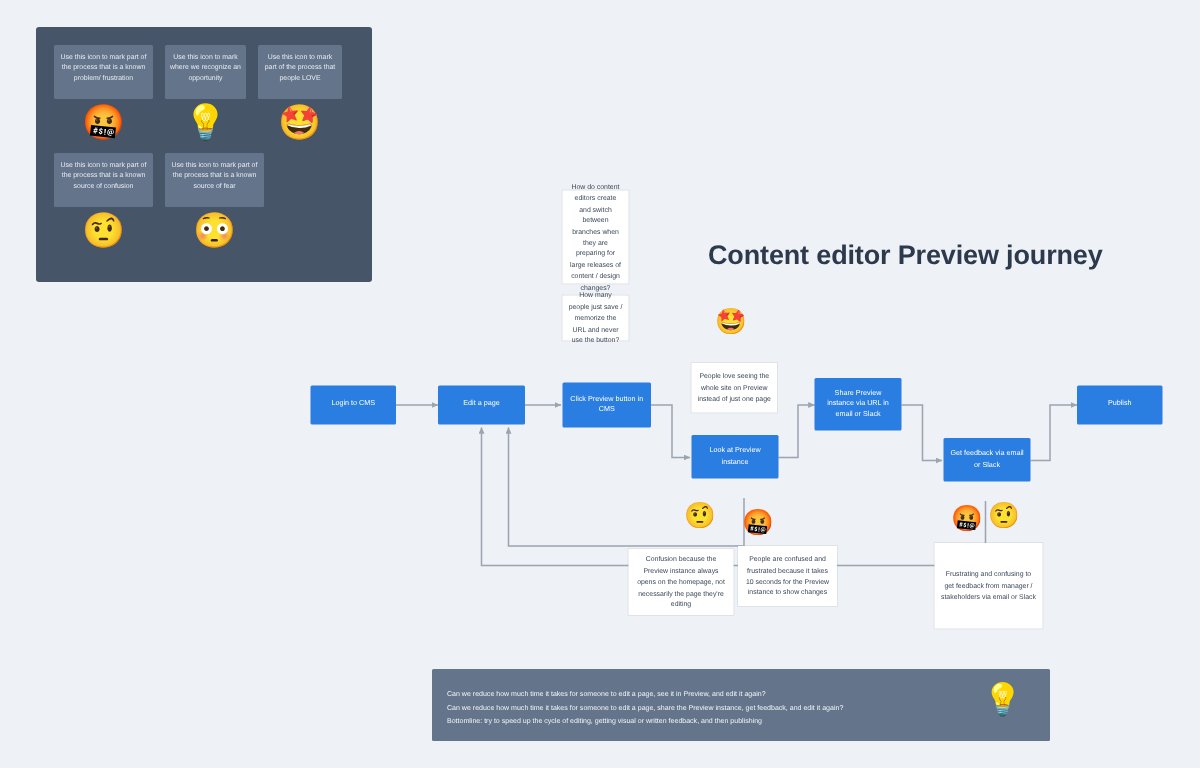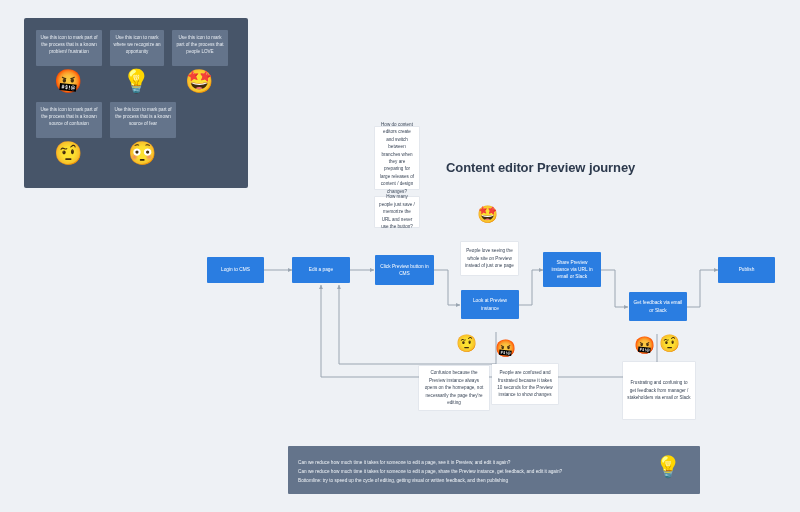--- a/index.html
+++ b/index.html
@@ -19,22 +19,22 @@
   }
   .legend-note{
     position:absolute;background:#64748b;color:#e8edf3;
     font-size:4.6px;line-height:1.55;text-align:center;
     padding:4px 3px;border-radius:1px;box-sizing:border-box;
   }
   .legend-emoji{position:absolute;text-align:center;font-size:23px;line-height:1;}
 
   
   .title{
-    position:absolute;left:446px;top:160px;
-    font-size:13px;font-weight:bold;color:#2d3a4d;
+    position:absolute;left:472px;top:160px;
+    font-size:18px;font-weight:bold;color:#2d3a4d;
     letter-spacing:-0.1px;white-space:nowrap;
   }
 
   
   .note{
     position:absolute;background:#ffffff;
     color:#3b4758;font-size:4.6px;line-height:1.62;
     text-align:center;box-sizing:border-box;
     padding:5px 4px;
     display:flex;align-items:center;justify-content:center;

